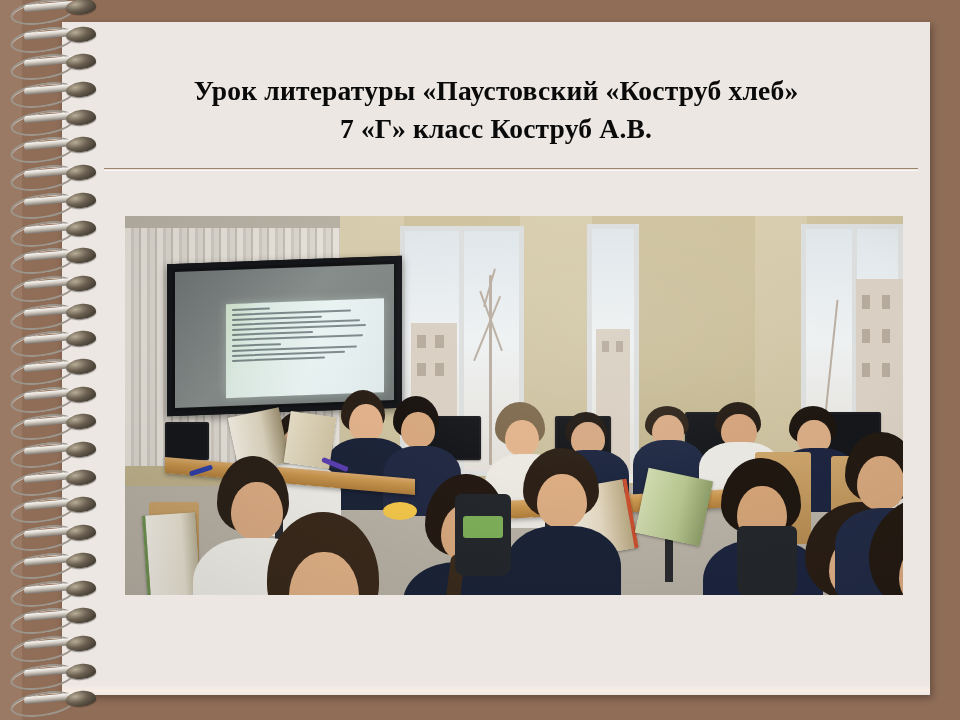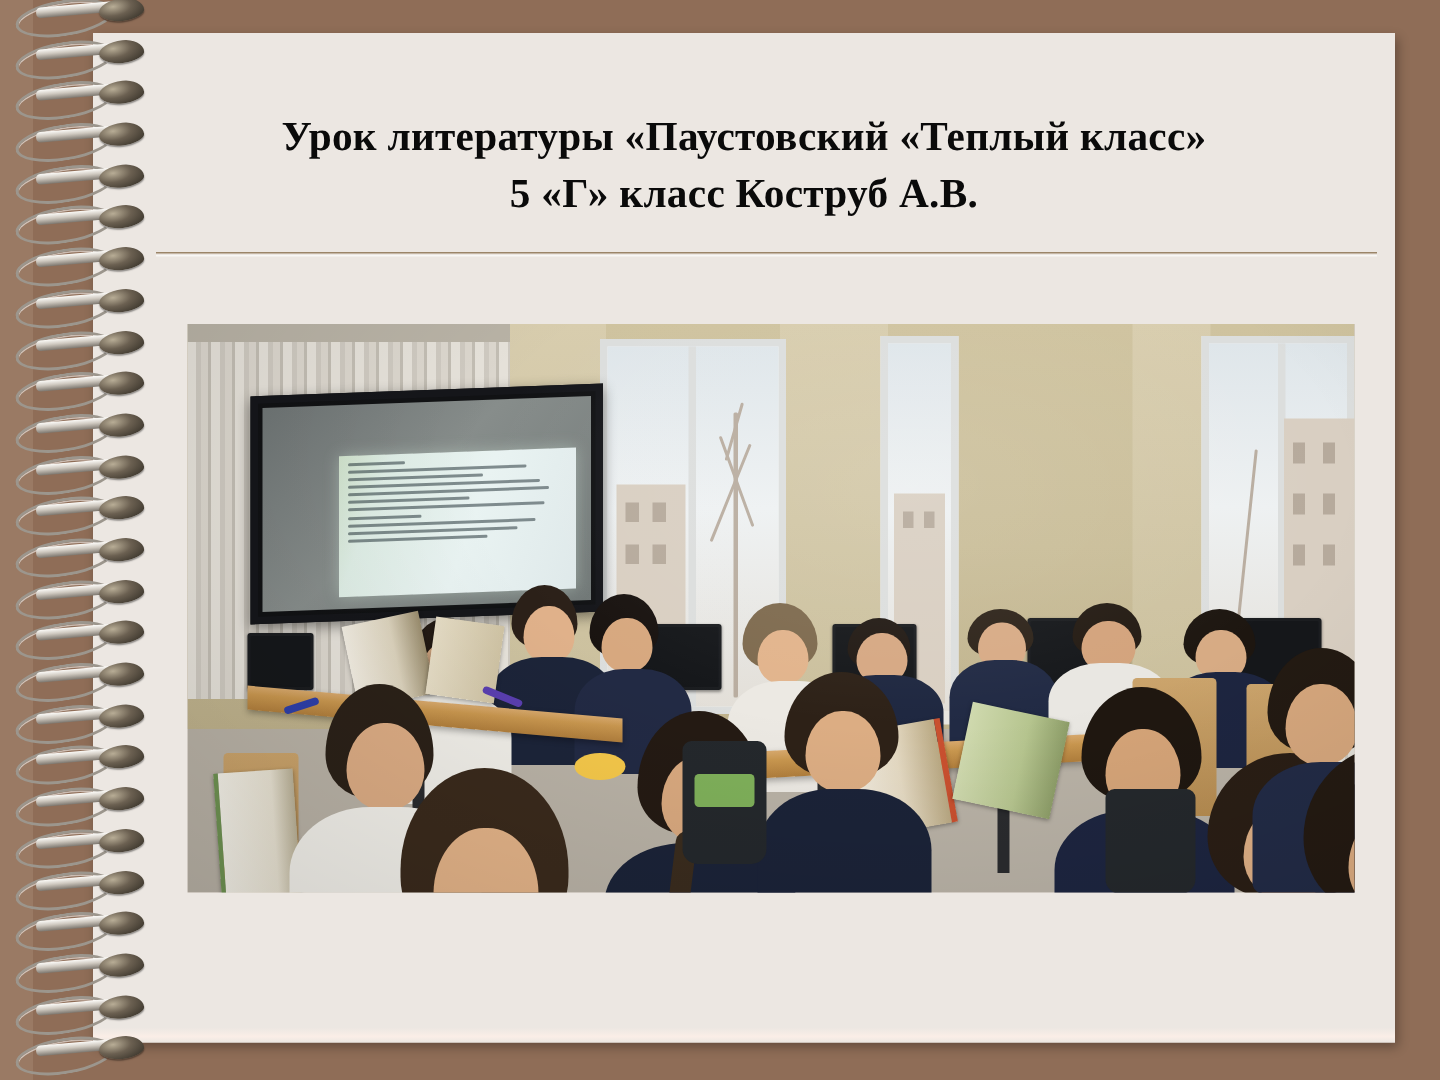--- a/index.html
+++ b/index.html
@@ -268,22 +268,22 @@
 </head>
 <body>
 
 <div class="slide">
 
   <div class="left-strip"></div>
 
   <div class="page">
 
     <div class="title-block">
-      <div class="title-line">Урок литературы «Паустовский «Теплый класс»</div>
-      <div class="title-line">5 «Г» класс Коструб А.В.</div>
+      <div class="title-line">Урок литературы «Паустовский «Коструб хлеб»</div>
+      <div class="title-line">7 «Г» класс Коструб А.В.</div>
     </div>
 
     <div class="divider"></div>
     <div class="divider-shadow"></div>
 
     <div class="photo">
 
       <div class="ph-layer wall"></div>
 
       <div class="ph-layer blinds"></div>

